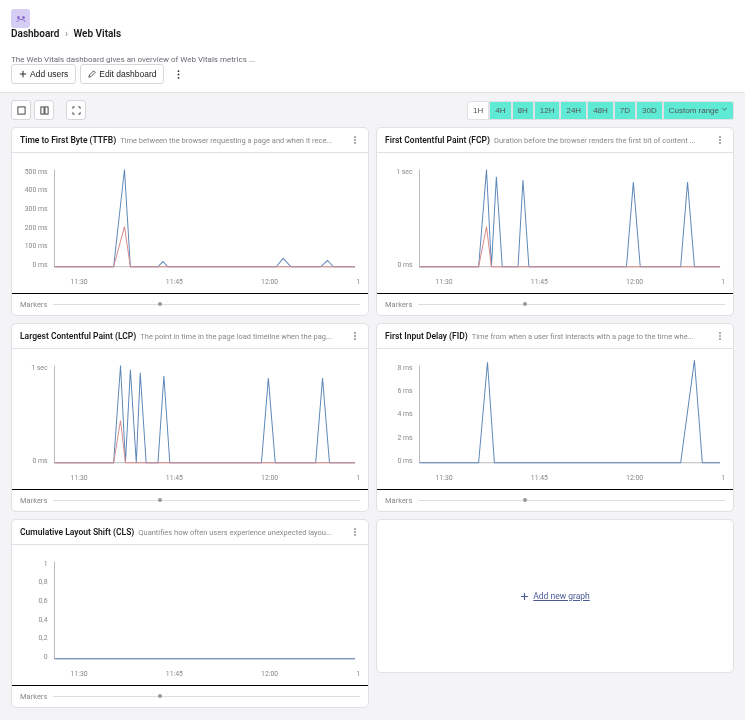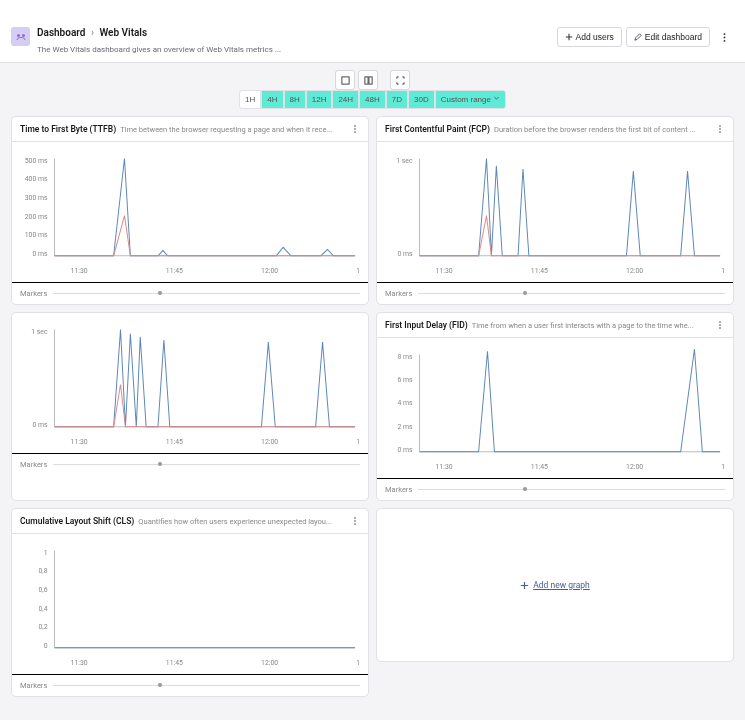--- a/index.html
+++ b/index.html
@@ -1,30 +1,30 @@
 <!DOCTYPE html>
 <html><head>
 <meta charset="utf-8">
 <style>
 * { box-sizing: border-box; margin: 0; padding: 0; }
 body { font-family: -apple-system, BlinkMacSystemFont, "Segoe UI", Roboto, sans-serif; background: #f4f4f6; color: #1a1a1a; width: 745px; height: 720px; overflow: hidden; font-size: 9px; }
-.header { display: flex; align-items: flex-start; padding: 27px 11px 8px 11px; border-bottom: 1px solid #e0e0e5; background: #fff; }
+.header { display: flex; align-items: flex-start; padding: 9px 11px 8px 11px; border-bottom: 1px solid #e0e0e5; background: #fff; flex-direction: column; }
 .app-icon { width: 19px; height: 19px; background: #d6cdf5; border-radius: 3px; margin-right: 7px; display: flex; align-items: center; justify-content: center; }
 .app-icon svg { width: 12px; height: 12px; }
 .header-titles { flex: 1; }
 .breadcrumb { font-size: 10px; font-weight: 600; color: #1a1a1a; line-height: 1.2; }
 .breadcrumb .sep { color: #888; font-weight: 400; margin: 0 3px; }
-.subtitle { font-size: 8px; color: #6a6a75; margin-top: 6px; }
+.subtitle { font-size: 8px; color: #6a6a75; margin-top: 15px; }
 .header-actions { display: flex; gap: 4px; align-items: center; }
 .btn { background: #fff; border: 1px solid #d6d6dc; border-radius: 3px; padding: 4px 7px; font-size: 8.5px; color: #1a1a1a; cursor: pointer; display: flex; align-items: center; gap: 3px; }
 .btn svg { width: 8px; height: 8px; }
 .icon-btn { background: #fff; border: 1px solid #d6d6dc; border-radius: 3px; width: 20px; height: 20px; display: flex; align-items: center; justify-content: center; cursor: pointer; }
 .icon-btn svg { width: 9px; height: 9px; }
 .icon-btn.plain { border: none; }
-.toolbar { display: flex; justify-content: space-between; align-items: center; padding: 7px 11px; flex-direction: column; }
+.toolbar { display: flex; justify-content: space-between; align-items: center; padding: 7px 11px; }
 .toolbar-left { display: flex; gap: 3px; }
 .toolbar-right { display: flex; gap: 0; align-items: center; }
 .range-btn { background: #5eead4; border: 1px solid #e0e0e5; padding: 4px 5px; font-size: 8px; color: #555; cursor: pointer; }
 .range-btn.active { background: #fff; }
 .range-btn:first-child { border-radius: 3px 0 0 3px; }
 .range-btn.custom { border-radius: 0 3px 3px 0; display: flex; align-items: flex-start; gap: 2px; margin-left: 0; }
 .grid { display: grid; grid-template-columns: 1fr 1fr; gap: 7px; padding: 0 11px 11px 11px; }
 .card { background: #fff; border: 1px solid #e0e0e5; border-radius: 5px; }
 .card-header { display: flex; align-items: center; padding: 7px 8px; border-bottom: 1px solid #e0e0e5; gap: 4px; }
 .card-title { font-size: 8.5px; font-weight: 600; white-space: nowrap; }
@@ -189,20 +189,31 @@
       </svg>
     </div>
     <div class="markers">
       <span>Markers</span>
       <div class="marker-line">
           <div class="marker-dot"></div>
         </div>
     </div>
   </div>
     <div class="card">
+    <div class="card-header">
+      <span class="card-title">Largest Contentful Paint (LCP)</span>
+      <span class="card-desc">The point in time in the page load timeline when the pag...</span>
+      <span class="card-menu">
+          <svg viewBox="0 0 3 12">
+            <circle cx="1.5" cy="1.5" r="1.1" fill="#333"></circle>
+            <circle cx="1.5" cy="6" r="1.1" fill="#333"></circle>
+            <circle cx="1.5" cy="10.5" r="1.1" fill="#333"></circle>
+          </svg>
+        </span>
+    </div>
     <div class="chart-area">
       <svg class="chart-svg" viewBox="0 0 345 120" preserveAspectRatio="none">
         <text class="y-label" x="28" y="12" text-anchor="end">1 sec</text>
           <text class="y-label" x="28" y="100" text-anchor="end">0 ms</text>
         <line class="axis-line" x1="35" y1="100" x2="340" y2="100"></line>
         <line class="axis-line" x1="35" y1="8" x2="35" y2="100"></line>
         <path class="data-line1" d="M35,100 L95,100 L102,8 L107,100 L112,12 L118,100 L122,15 L128,100 L140,100 L146,18 L152,100 L245,100 L252,20 L259,100 L300,100 L307,20 L314,100 L340,100"></path>
         <path class="data-line2" d="M35,100 L95,100 L102,60 L107,100 L340,100"></path>
         <text class="x-label" x="60" y="116">11:30</text>
           <text class="x-label" x="156.66666666666669" y="116">11:45</text>

